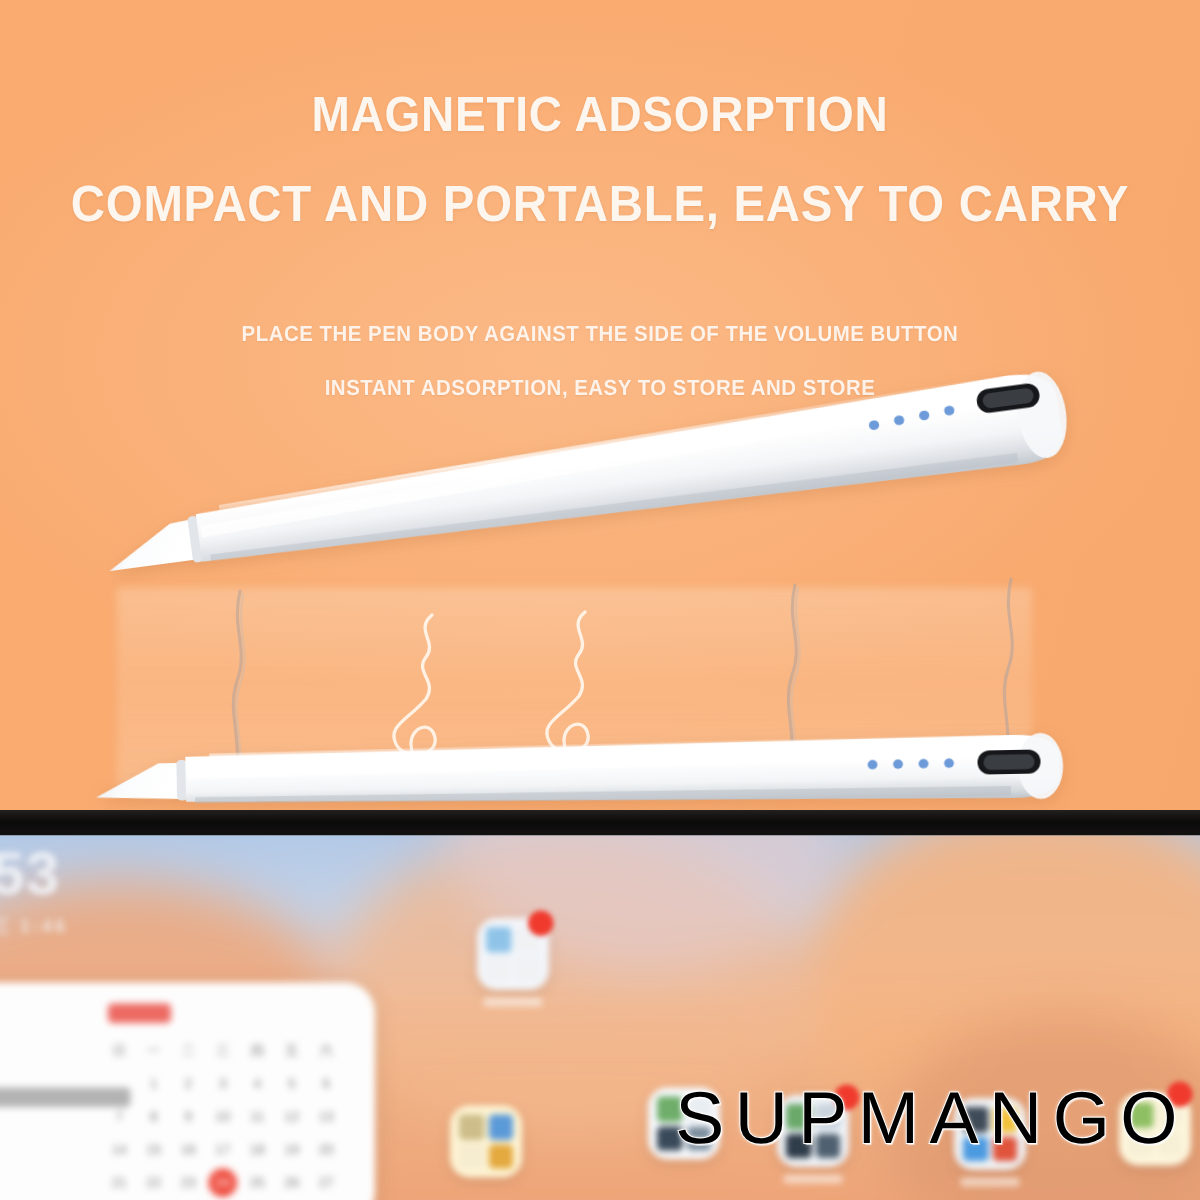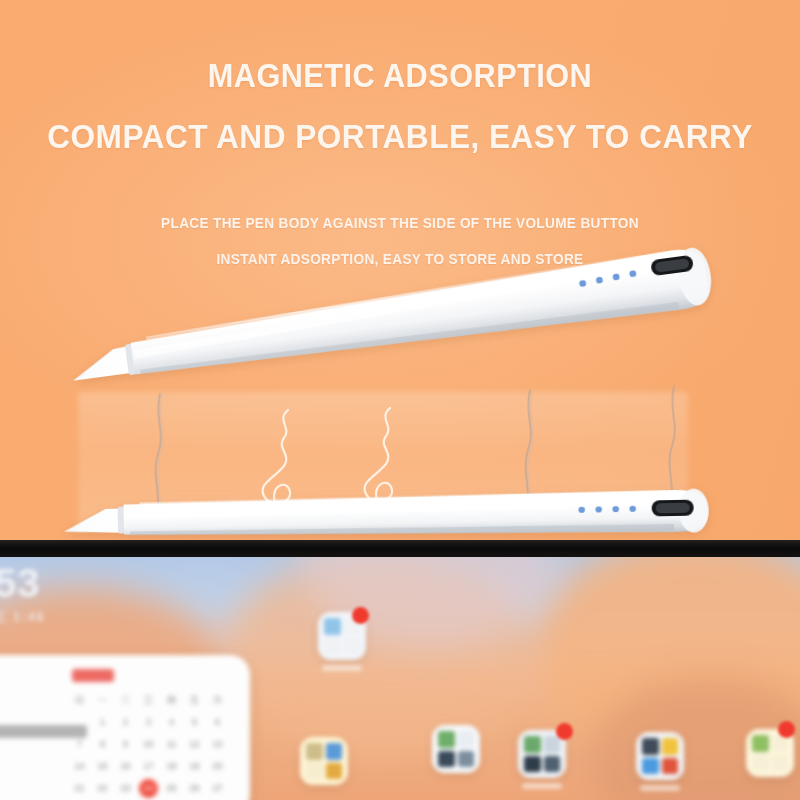--- a/index.html
+++ b/index.html
@@ -470,14 +470,15 @@
     <div class="app-icon" style="left:300px; top:180px; background:#fdf4d4;">
       <div class="mini-grid">
         <i style="background:#cdbd8a;"></i>
           <i style="background:#5b9ad8;"></i>
         <i style="background:#f6eccf;"></i>
           <i style="background:#e4a93f;"></i>
       </div>
     </div>
   </div>
 
+  <div id="brand">SUPMANGO</div>
 
 </div>
 
 </body></html>

